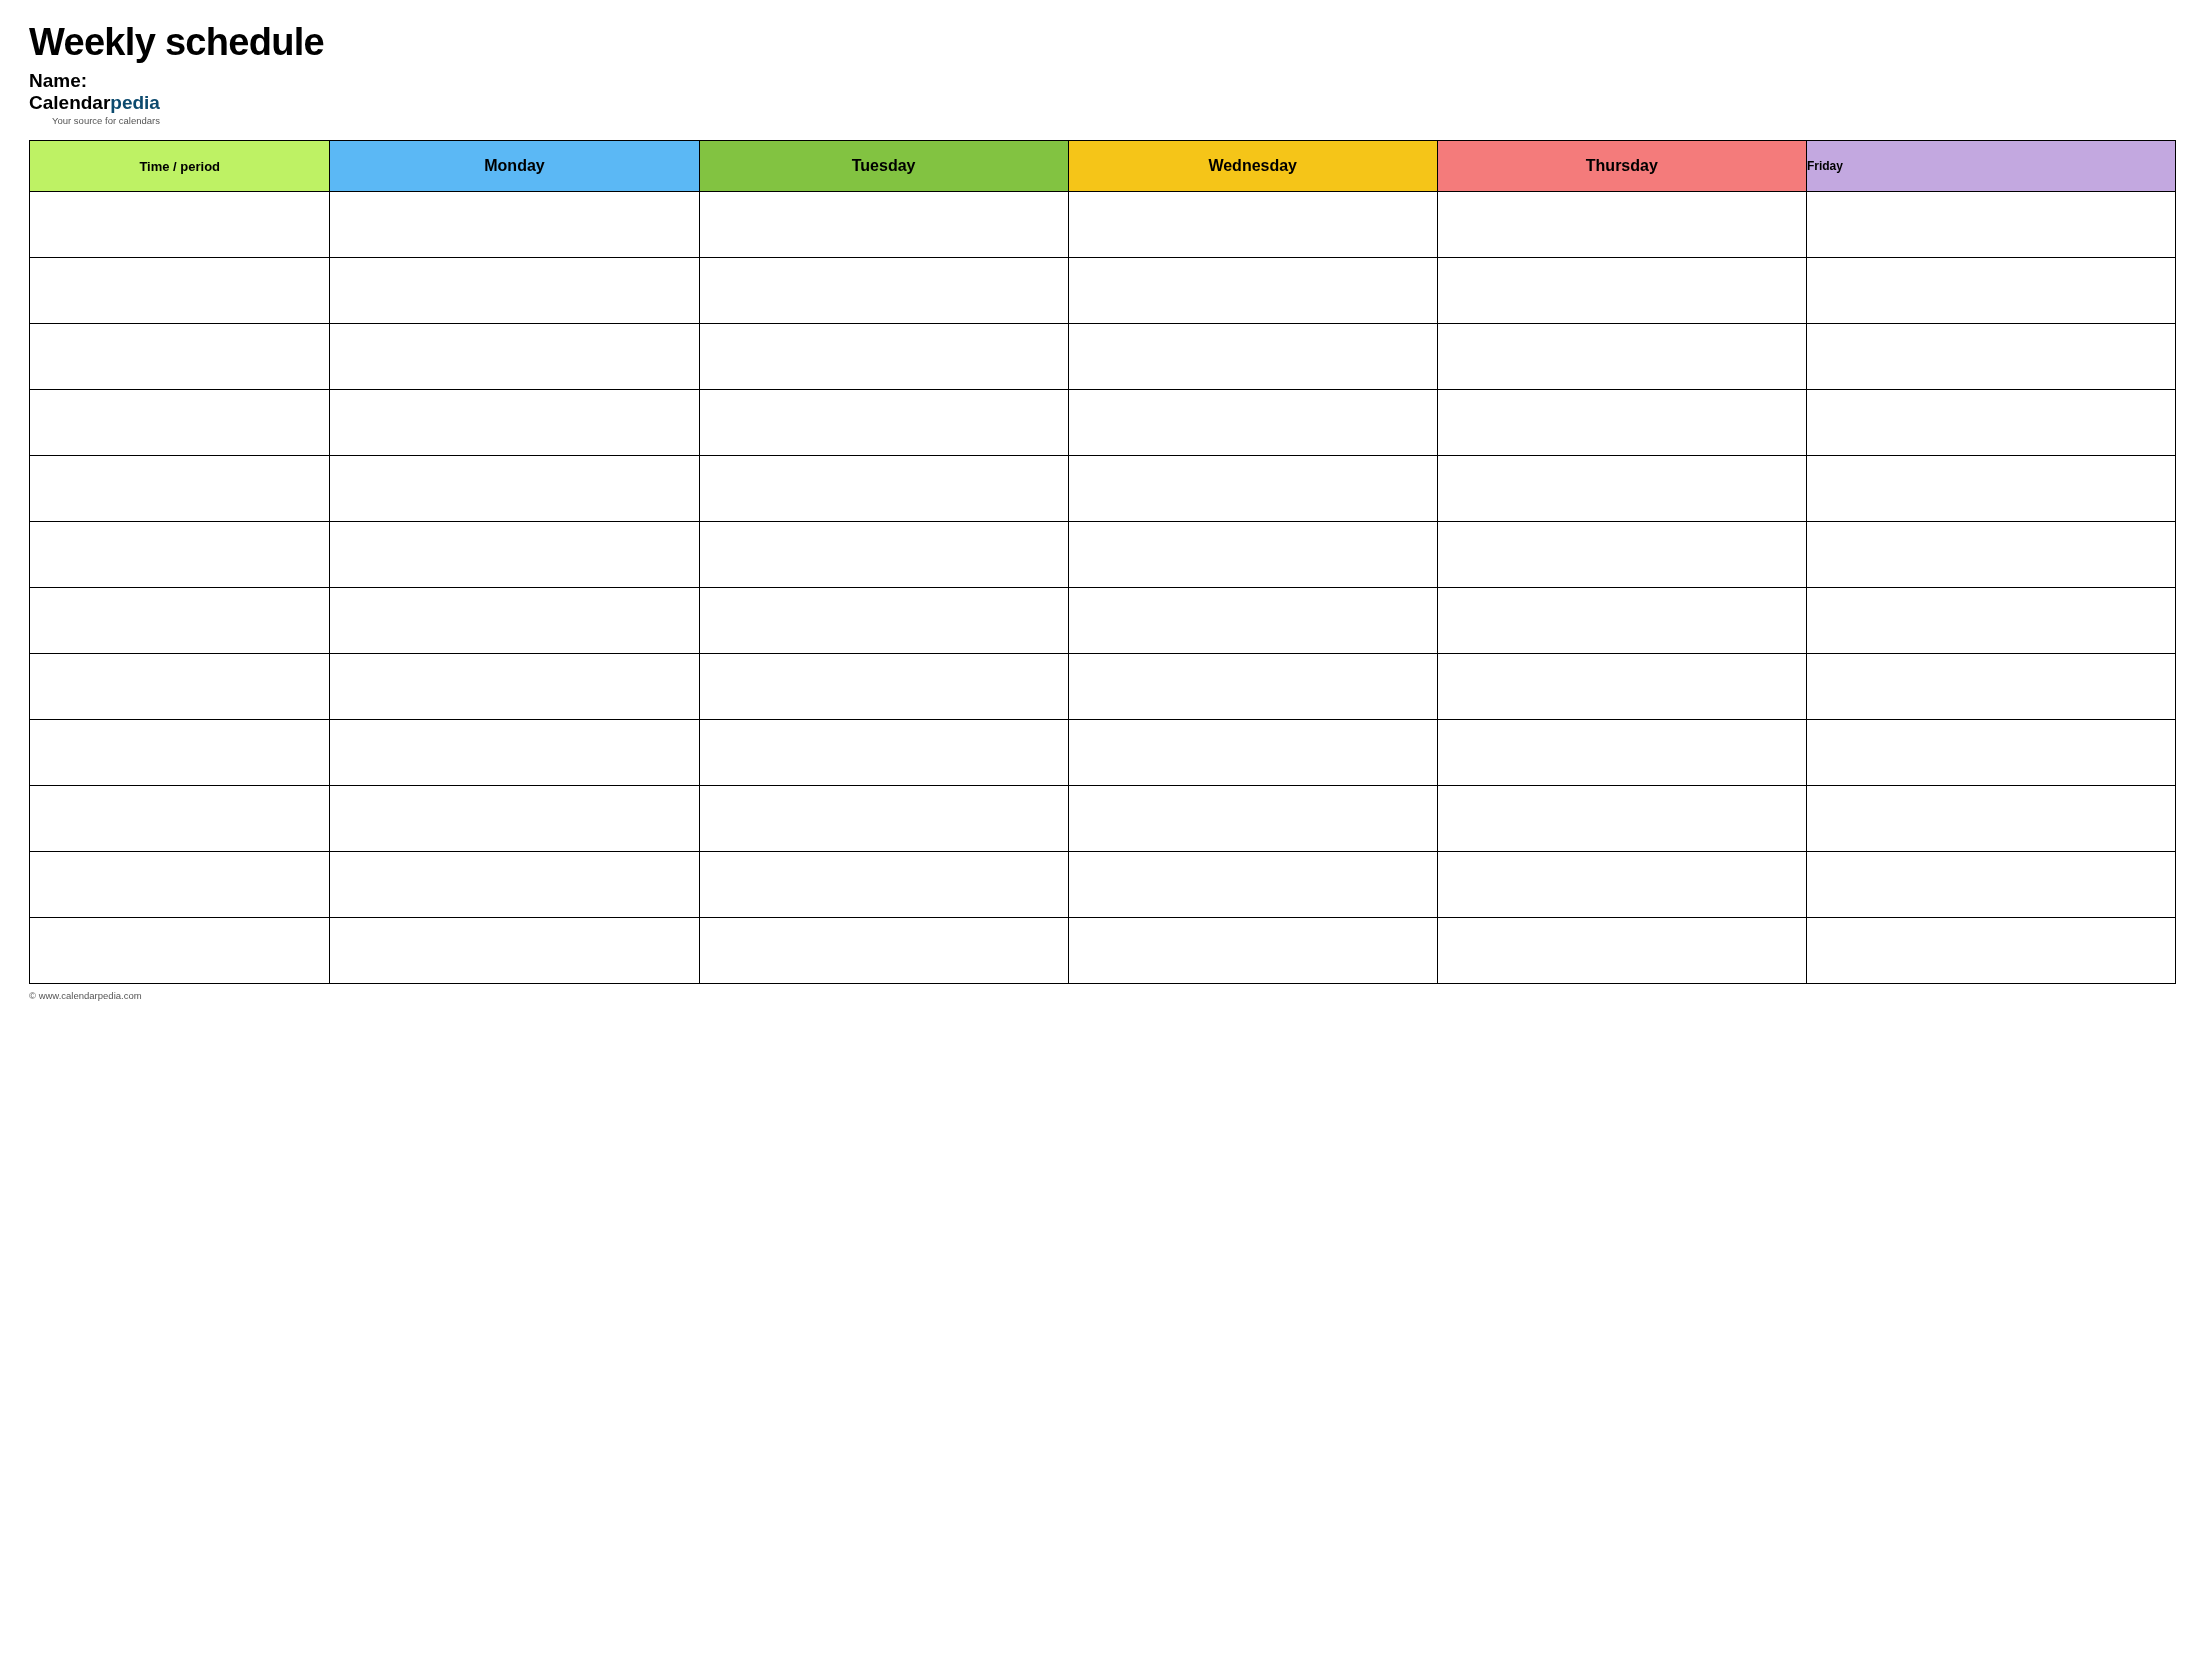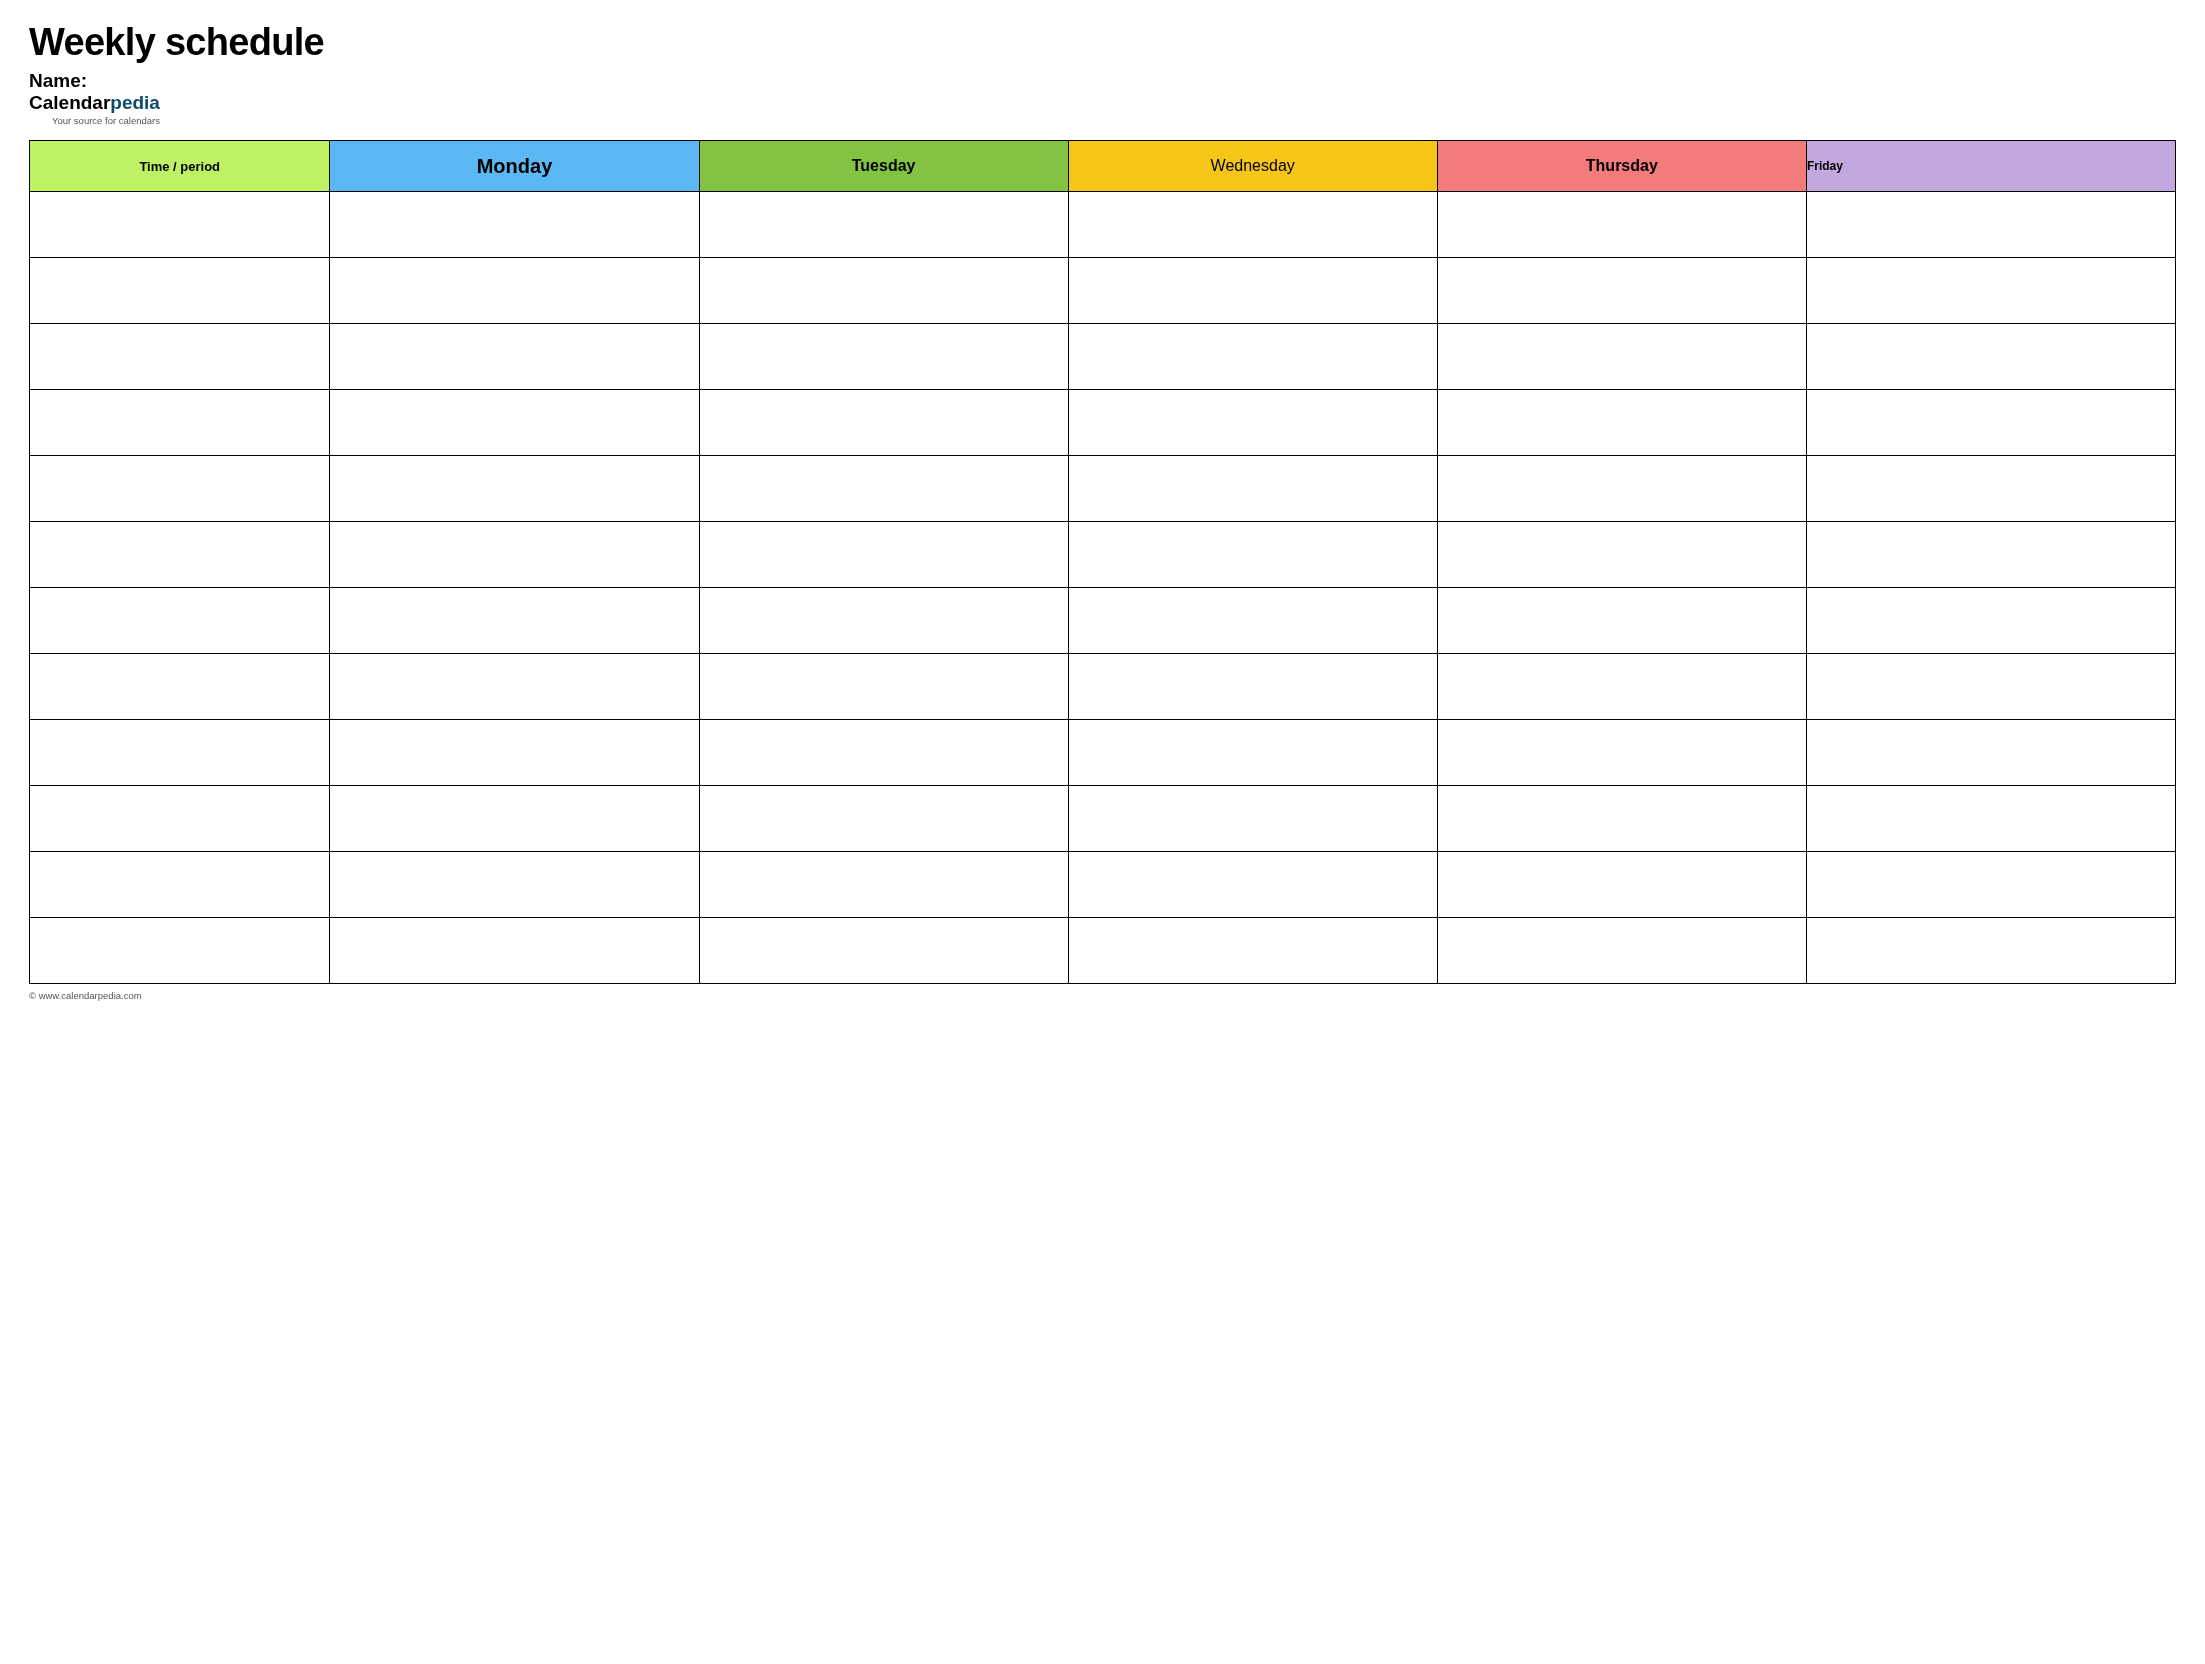--- a/index.html
+++ b/index.html
@@ -94,41 +94,41 @@
       font-size: 13px;
       font-weight: bold;
       text-align: center;
       vertical-align: middle;
       width: 14%;
       border-right: 1.5px solid #000000 !important;
     }
 
     .th-monday {
       background-color: #5bb8f5;
-      font-size: 20px;
+      font-size: 16px;
       font-weight: bold;
       text-align: center;
       vertical-align: middle;
       width: 17.2%;
       margin-left: 44px;
     }
 
     .th-tuesday {
       background-color: #82c341;
       font-size: 16px;
       font-weight: bold;
       text-align: center;
       vertical-align: middle;
       width: 17.2%;
     }
 
     .th-wednesday {
       background-color: #f5c518;
       font-size: 16px;
-      font-weight: normal;
+      font-weight: bold;
       text-align: center;
       vertical-align: middle;
       width: 17.2%;
     }
 
     .th-thursday {
       background-color: #f47b7b;
       font-size: 16px;
       font-weight: bold;
       text-align: center;

